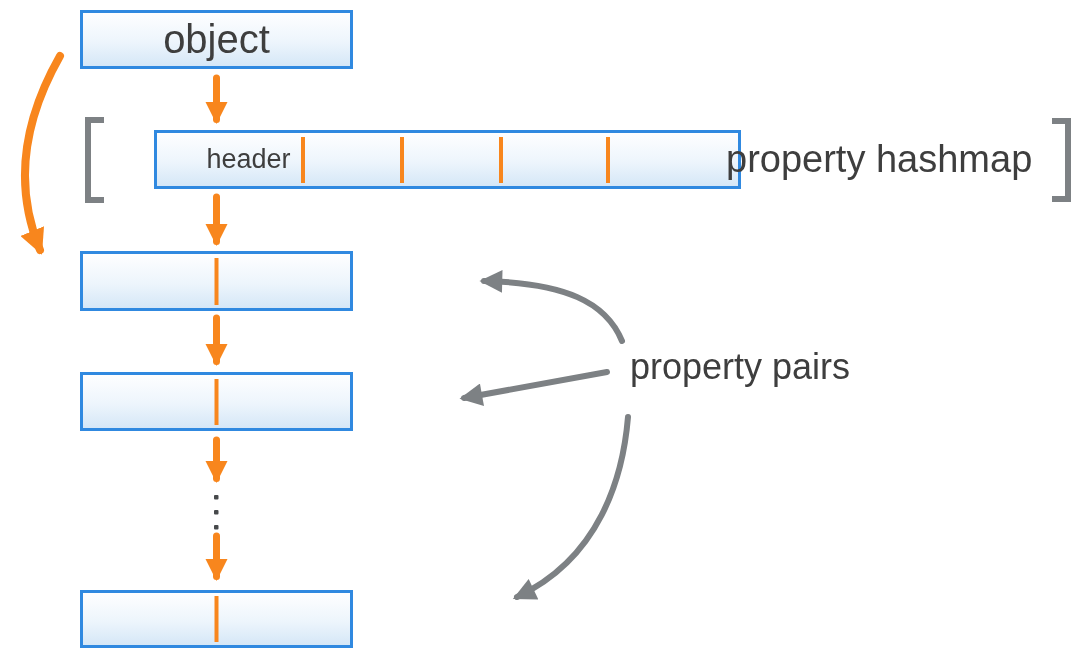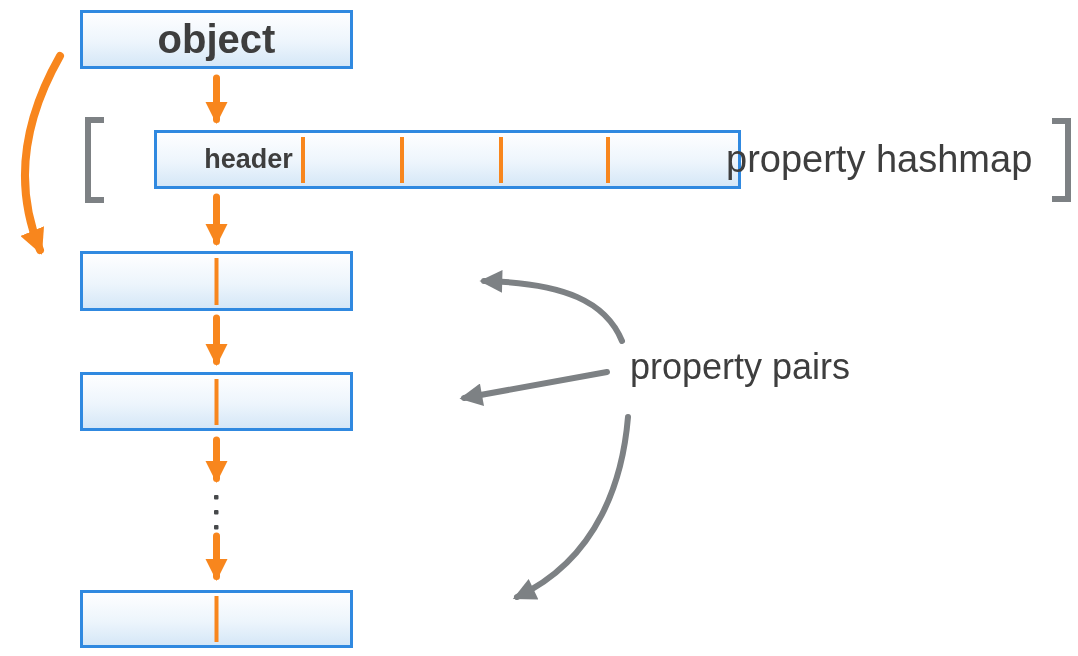--- a/index.html
+++ b/index.html
@@ -18,21 +18,21 @@
     background:#ffffff;
     overflow:hidden;
     font-family:"Liberation Sans", sans-serif;
     color:var(--label-text);
   }
   .box{
     position:absolute;
     box-sizing:border-box;
     border:3px solid var(--box-border);
     background:linear-gradient(180deg, var(--box-fill-top) 0%, #EDF5FC 55%, var(--box-fill-bottom) 100%);
-    display:flex;align-items:center;justify-content:center;font-weight:bold;
+    display:flex;align-items:center;justify-content:center;
   }
   .object-box{left:80px;top:10px;width:273px;height:59px;}
   .header-box{left:117px;top:130px;width:587px;height:59px;justify-content:flex-start;margin-left:37px;}
   .pair-1{left:80px;top:251px;width:273px;height:60px;}
   .pair-2{left:80px;top:372px;width:273px;height:59px;}
   .pair-3{left:80px;top:590px;width:273px;height:58px;}
   .box-label{color:var(--label-text);white-space:nowrap;}
   .object-label{font-size:40px;}
   .header-cell{
     width:183px;height:100%;

